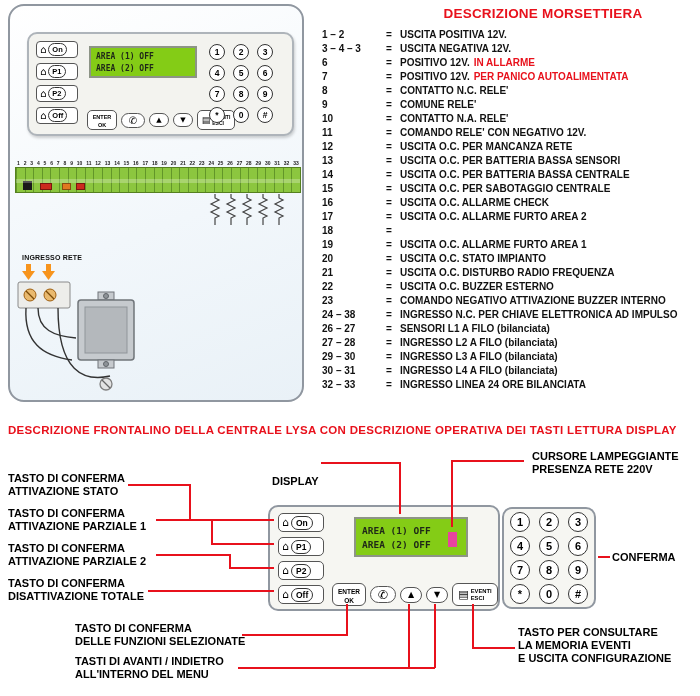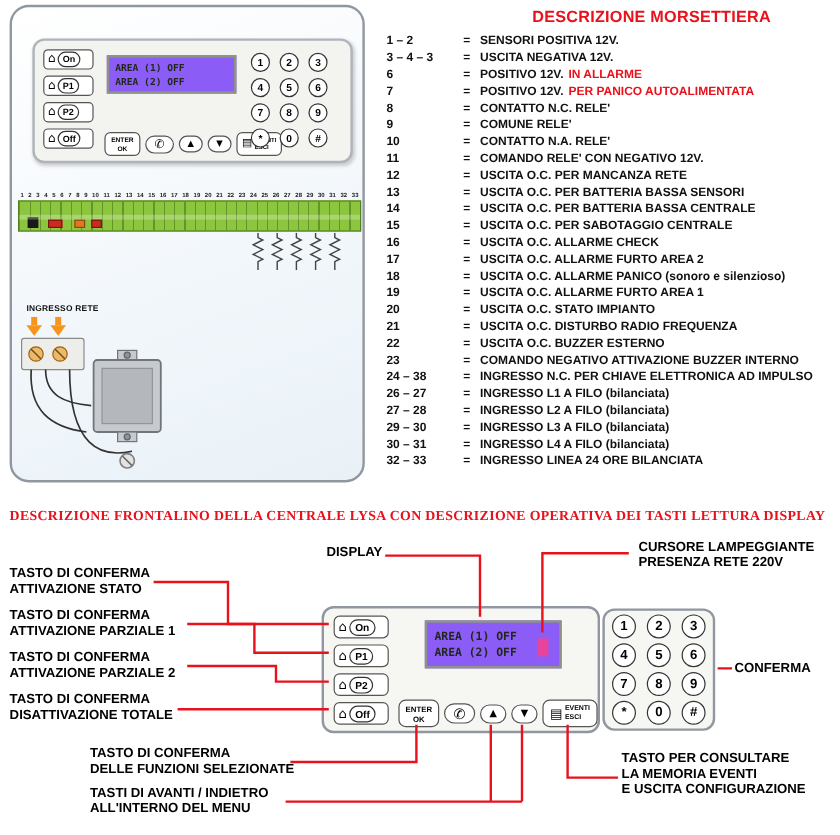--- a/index.html
+++ b/index.html
@@ -10,21 +10,21 @@
   .panel{position:absolute;left:8px;top:4px;width:296px;height:398px;border:2px solid #9097a0;border-radius:16px;
          background:linear-gradient(160deg,#ffffff 0%,#f2f7fb 55%,#e9f1f7 100%);}
   .mini-keypad{position:absolute;left:17px;top:26px;width:267px;height:104px;border:2px solid #aeb4ba;border-radius:10px;
                background:#f3f3ef;box-shadow:1px 2px 3px rgba(0,0,0,.18);}
   .col-btns{display:flex;flex-direction:column;gap:5px;position:absolute;}
   .mini-keypad .col-btns{left:7px;top:7px;}
   .hbtn{display:flex;align-items:center;gap:2px;background:#fff;border:1px solid #555;border-radius:4px;height:17px;width:42px;
         padding:0 3px;font-family:inherit;cursor:default;}
   .hicon{font-family:"DejaVu Sans",sans-serif;font-size:10px;line-height:1;}
   .hlabel{border:1px solid #333;border-radius:8px;font-size:7.5px;font-weight:bold;padding:0 3px;line-height:11px;}
-  .lcd{background:#8b5cf6;border:2px solid #8d9486;font-family:"DejaVu Sans Mono",monospace;font-weight:bold;color:#1f2818;position:absolute;}
+  .lcd{background:#84cc16;border:2px solid #8d9486;font-family:"DejaVu Sans Mono",monospace;font-weight:bold;color:#1f2818;position:absolute;}
   .mini-keypad .lcd{left:60px;top:12px;width:108px;height:32px;padding:3px 5px;font-size:8px;line-height:12px;}
   .btn-row{position:absolute;display:flex;align-items:center;gap:4px;}
   .mini-keypad .btn-row{left:58px;top:76px;}
   .enter-btn{border:1px solid #555;border-radius:5px;background:#fff;font-weight:bold;text-align:center;font-family:inherit;
              width:30px;height:20px;font-size:5.5px;line-height:8px;padding-top:2px;}
   .oval-btn{border:1px solid #555;border-radius:10px;background:#fff;display:flex;align-items:center;justify-content:center;
             font-family:"DejaVu Sans",sans-serif;}
   .phone-btn{width:24px;height:15px;font-size:10px;}
   .arr-btn{width:20px;height:14px;font-size:7px;}
   .eventi-btn{border:1px solid #555;border-radius:5px;background:#fff;display:flex;align-items:center;justify-content:center;gap:2px;
@@ -54,21 +54,21 @@
   
   .mors{position:absolute;left:322px;top:6px;width:386px;}
   .mors-title{color:#e8111c;font-size:13.5px;font-weight:bold;text-align:center;padding-left:56px;margin-bottom:7px;letter-spacing:.2px;}
   .mors-row{display:flex;align-items:baseline;font-size:10px;font-weight:bold;line-height:14px;white-space:nowrap;}
   .mors-terms{flex:0 0 64px;}
   .mors-eq{flex:0 0 14px;}
   .mors-red{color:#e8111c;margin-left:4px;}
 
   
   .front-heading{position:absolute;left:8px;top:424px;width:690px;color:#e8111c;font-size:11.5px;font-weight:bold;
-                 white-space:nowrap;letter-spacing:.3px;font-family:Liberation Serif, serif;}
+                 white-space:nowrap;letter-spacing:.3px;}
 
   
   .big-keypad{position:absolute;left:268px;top:505px;width:232px;height:106px;border:2px solid #9097a0;border-radius:10px;background:#f6f6f2;}
   .big-keypad .col-btns{left:8px;top:6px;}
   .big-keypad .hbtn{width:46px;height:19px;border-radius:5px;}
   .big-keypad .hicon{font-size:11px;}
   .big-keypad .hlabel{font-size:8.5px;border-radius:9px;line-height:12px;padding:0 4px;}
   .big-keypad .lcd{left:84px;top:10px;width:114px;height:40px;padding:5px 6px;font-size:9.5px;line-height:14px;}
   .big-cursor{position:absolute;right:9px;top:13px;width:9px;height:15px;background:#e8449e;}
   .big-keypad .btn-row{left:62px;top:76px;}
@@ -77,21 +77,21 @@
   .big-keypad .arr-btn{width:22px;height:16px;font-size:8px;}
   .big-keypad .eventi-btn{width:46px;height:23px;border-radius:6px;}
   .big-keypad .eventi-icon{font-size:11px;}
   .big-keypad .eventi-text{font-size:5.8px;line-height:7px;}
   .numpad{position:absolute;left:502px;top:507px;width:94px;height:102px;border:2px solid #9097a0;border-radius:10px;background:#f6f6f2;
           display:grid;grid-template-columns:repeat(3,20px);gap:4px 9px;justify-content:center;align-content:center;}
   .numpad .key-circle{width:20px;height:20px;font-size:11px;border-width:1.5px;}
 
   
   .lbl{position:absolute;font-weight:bold;font-size:11px;line-height:13px;white-space:nowrap;color:#000;}
-  #lbl-display{left:272px;top:454px;}
+  #lbl-display{left:272px;top:475px;}
   #lbl-cursore{left:532px;top:450px;}
   #lbl-att-tot{left:8px;top:472px;}
   #lbl-att-p1{left:8px;top:507px;}
   #lbl-att-p2{left:8px;top:542px;}
   #lbl-dis-tot{left:8px;top:577px;}
   #lbl-tastiera{left:612px;top:551px;}
   #lbl-funzioni{left:75px;top:622px;}
   #lbl-avanti{left:75px;top:655px;}
   #lbl-memoria{left:518px;top:626px;}
   .callouts{position:absolute;left:0;top:440px;pointer-events:none;}
@@ -247,21 +247,21 @@
     </svg>
   </div>
 
   <div class="mors">
     <div class="mors-title">DESCRIZIONE MORSETTIERA</div>
     <div class="mors-rows">
 
         <div class="mors-row">
           <span class="mors-terms">1 – 2</span>
           <span class="mors-eq">=</span>
-          <span class="mors-desc">SENSORI POSITIVA 12V.</span>
+          <span class="mors-desc">USCITA POSITIVA 12V.</span>
           <span class="mors-red"></span>
         </div>
 
         <div class="mors-row">
           <span class="mors-terms">3 – 4 – 3</span>
           <span class="mors-eq">=</span>
           <span class="mors-desc">USCITA NEGATIVA 12V.</span>
           <span class="mors-red"></span>
         </div>
 
@@ -345,21 +345,20 @@
         <div class="mors-row">
           <span class="mors-terms">17</span>
           <span class="mors-eq">=</span>
           <span class="mors-desc">USCITA O.C. ALLARME FURTO AREA 2</span>
           <span class="mors-red"></span>
         </div>
 
         <div class="mors-row">
           <span class="mors-terms">18</span>
           <span class="mors-eq">=</span>
-          <span class="mors-desc">USCITA O.C. ALLARME PANICO (sonoro e silenzioso)</span>
           <span class="mors-red"></span>
         </div>
 
         <div class="mors-row">
           <span class="mors-terms">19</span>
           <span class="mors-eq">=</span>
           <span class="mors-desc">USCITA O.C. ALLARME FURTO AREA 1</span>
           <span class="mors-red"></span>
         </div>
 
@@ -394,21 +393,21 @@
         <div class="mors-row">
           <span class="mors-terms">24 – 38</span>
           <span class="mors-eq">=</span>
           <span class="mors-desc">INGRESSO N.C. PER CHIAVE ELETTRONICA AD IMPULSO</span>
           <span class="mors-red"></span>
         </div>
 
         <div class="mors-row">
           <span class="mors-terms">26 – 27</span>
           <span class="mors-eq">=</span>
-          <span class="mors-desc">INGRESSO L1 A FILO (bilanciata)</span>
+          <span class="mors-desc">SENSORI L1 A FILO (bilanciata)</span>
           <span class="mors-red"></span>
         </div>
 
         <div class="mors-row">
           <span class="mors-terms">27 – 28</span>
           <span class="mors-eq">=</span>
           <span class="mors-desc">INGRESSO L2 A FILO (bilanciata)</span>
           <span class="mors-red"></span>
         </div>
 

